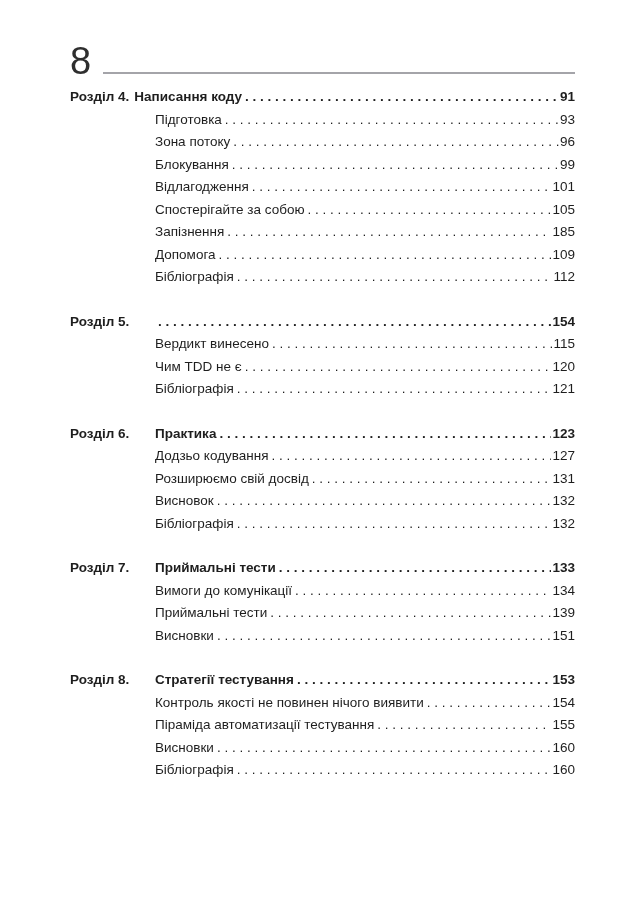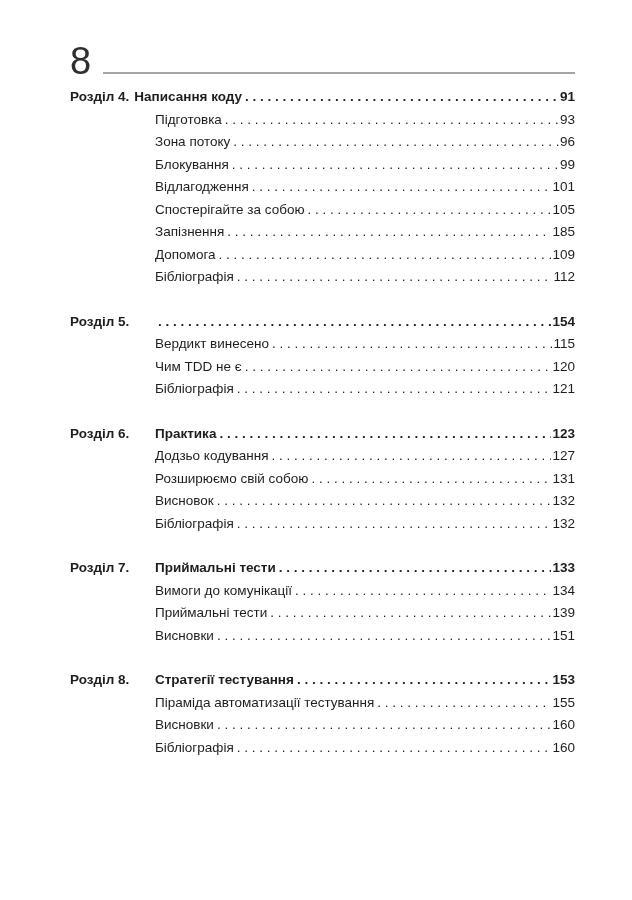--- a/index.html
+++ b/index.html
@@ -144,21 +144,21 @@
           <span class="title">Практика</span>
           <span class="dots"></span>
           <span class="pg">123</span>
         </div>
         <div class="toc-row entry">
           <span class="title">Додзьо кодування</span>
           <span class="dots"></span>
           <span class="pg">127</span>
         </div>
         <div class="toc-row entry">
-          <span class="title">Розширюємо свій собою</span>
+          <span class="title">Розширюємо свій досвід</span>
           <span class="dots"></span>
           <span class="pg">131</span>
         </div>
         <div class="toc-row entry">
           <span class="title">Висновок</span>
           <span class="dots"></span>
           <span class="pg">132</span>
         </div>
         <div class="toc-row entry">
           <span class="title">Бібліографія</span>
@@ -188,20 +188,25 @@
           <span class="dots"></span>
           <span class="pg">151</span>
         </div>
       </div>
       <div class="toc-section">
         <div class="toc-row chapter">
           <span class="ch-label">Розділ 8.</span>
           <span class="title">Стратегії тестування</span>
           <span class="dots"></span>
           <span class="pg">153</span>
+        </div>
+        <div class="toc-row entry">
+          <span class="title">Контроль якості не повинен нічого виявити</span>
+          <span class="dots"></span>
+          <span class="pg">154</span>
         </div>
         <div class="toc-row entry">
           <span class="title">Піраміда автоматизації тестування</span>
           <span class="dots"></span>
           <span class="pg">155</span>
         </div>
         <div class="toc-row entry">
           <span class="title">Висновки</span>
           <span class="dots"></span>
           <span class="pg">160</span>

